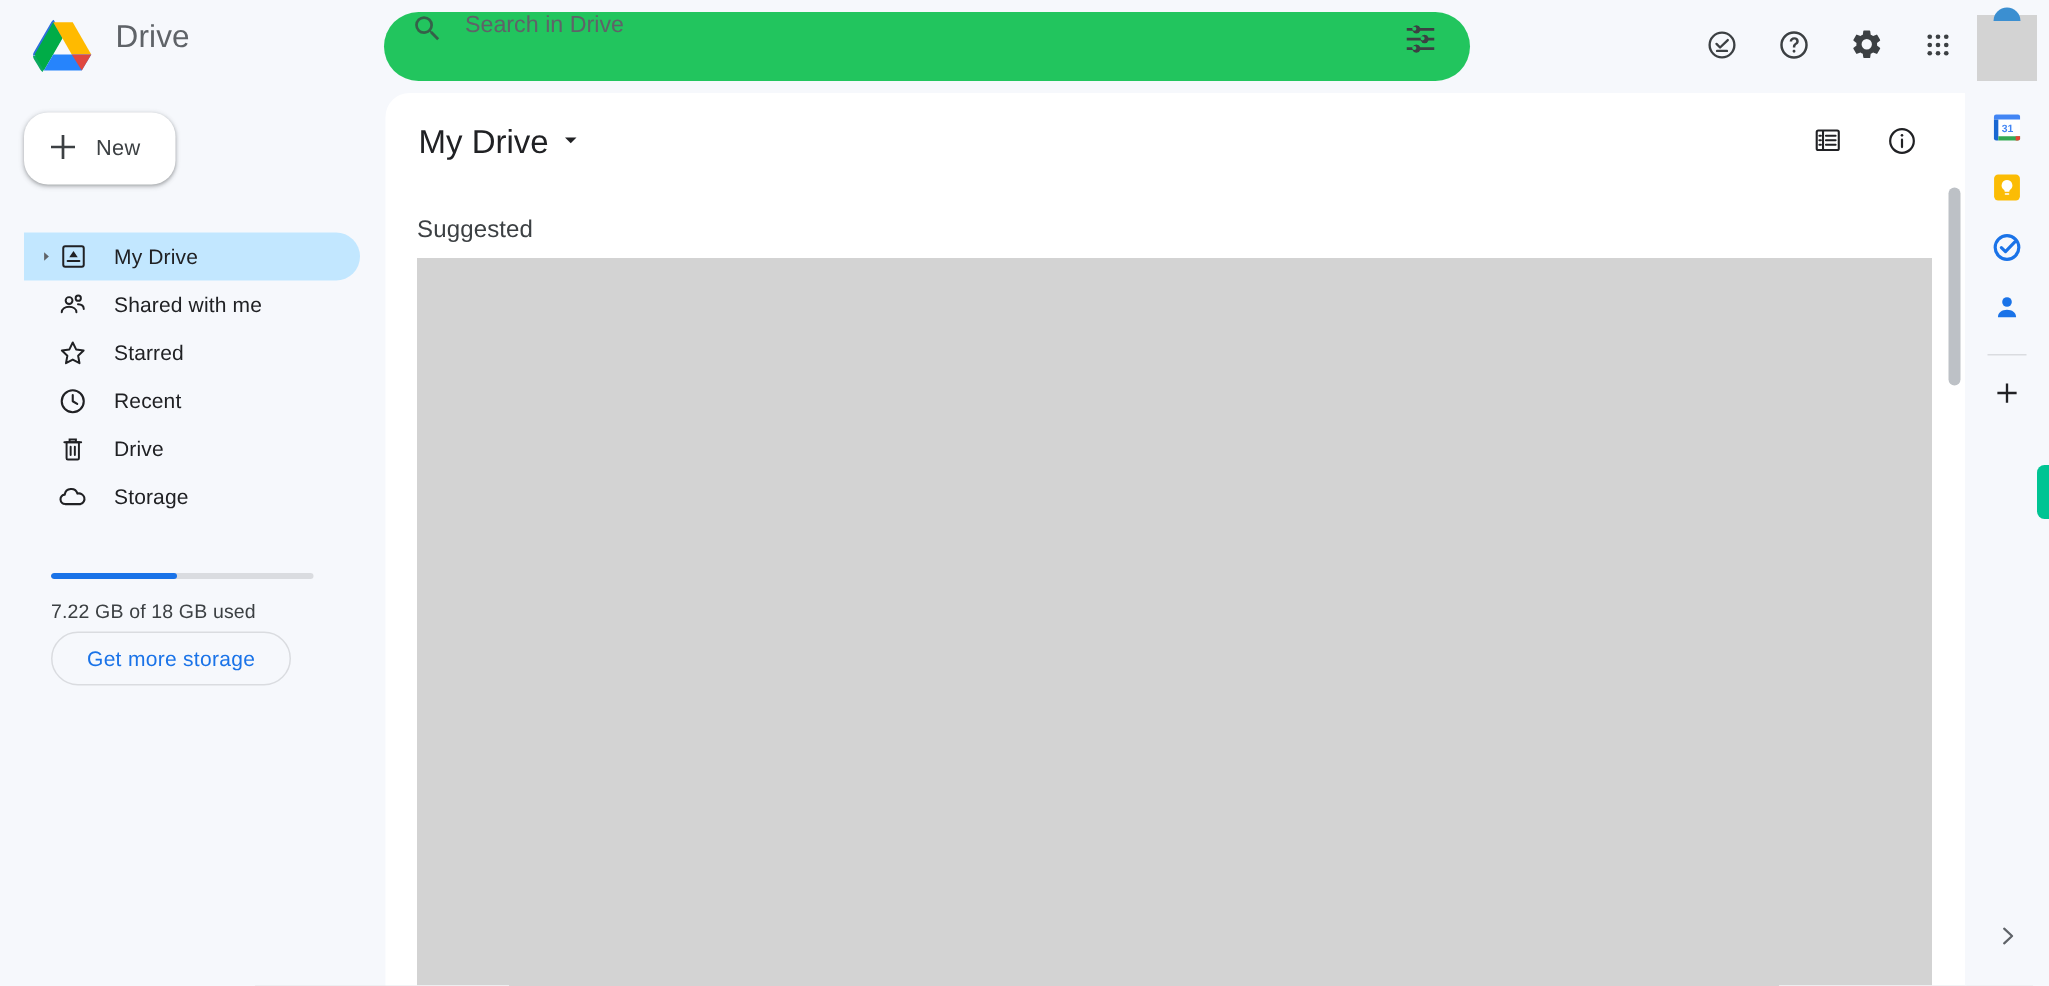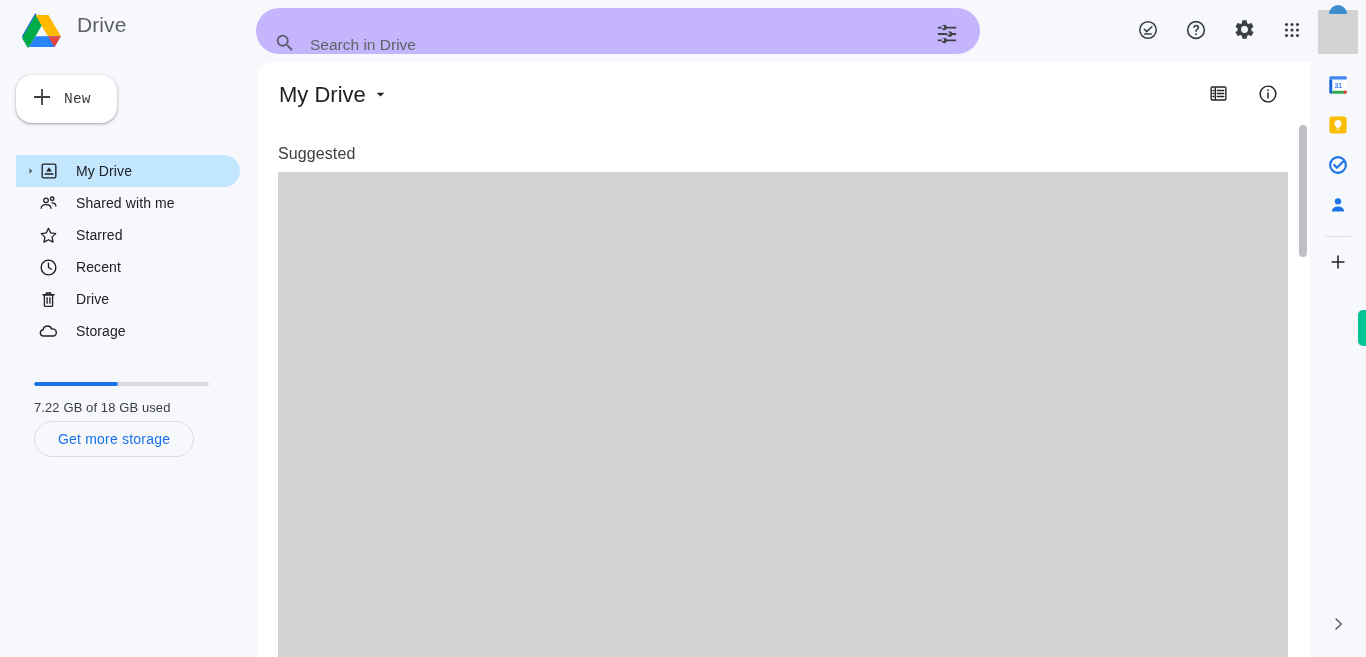--- a/index.html
+++ b/index.html
@@ -14,22 +14,22 @@
 
   
   .topbar { position: absolute; top: 0; left: 0; width: 1311px; height: 62px; }
   .brand { position: absolute; left: 22px; top: 13px; display: flex; align-items: flex-start; gap: 15px; }
   .brand-logo { width: 40px; height: 36px; display: block; }
   .brand-name { font-size: 21px; color: #5f6368; letter-spacing: .1px; }
 
   .searchwrap {
     position: absolute; left: 256px; top: 8px;
     width: 724px; height: 46px;
-    background: #c4b5fd; border-radius: 23px;
-    display: flex; align-items: flex-end; padding: 0 14px 0 18px;
+    background: #22c55e; border-radius: 23px;
+    display: flex; align-items: flex-start; padding: 0 14px 0 18px;
   }
   .search-icon { width: 22px; height: 22px; flex: 0 0 auto; opacity: .75; }
   .search-input {
     flex: 1 1 auto; border: none; outline: none; background: transparent;
     font-family: "Liberation Sans", sans-serif; font-size: 15.5px; color: #202124;
     margin-left: 14px;
   }
   .search-input::placeholder { color: #5f6368; }
   .tune-btn {
     width: 38px; height: 38px; border: none; background: transparent; cursor: pointer;
@@ -43,21 +43,21 @@
   }
 
   
   .sidebar { position: absolute; left: 0; top: 62px; width: 256px; height: 595px; }
   .new-btn {
     position: absolute; left: 16px; top: 13px;
     width: 101px; height: 48px;
     background: #fff; border: none; border-radius: 16px;
     box-shadow: 0 1px 2px 0 rgba(60,64,67,.3), 0 1px 3px 1px rgba(60,64,67,.15);
     display: flex; align-items: center; gap: 10px; padding: 0 0 0 14px;
-    cursor: pointer; font-family: Liberation Mono, monospace;
+    cursor: pointer; font-family: Liberation Sans, sans-serif;
   }
   .new-label { font-size: 14.5px; color: #3c4043; letter-spacing: .2px; }
 
   .navlist { position: absolute; left: 0; top: 93px; width: 256px; }
   .navitem {
     position: relative; display: flex; align-items: center;
     height: 32px; margin: 0 16px 0 16px; padding-left: 10px;
     border-radius: 0 16px 16px 0; cursor: pointer;
     color: #202124;
   }

